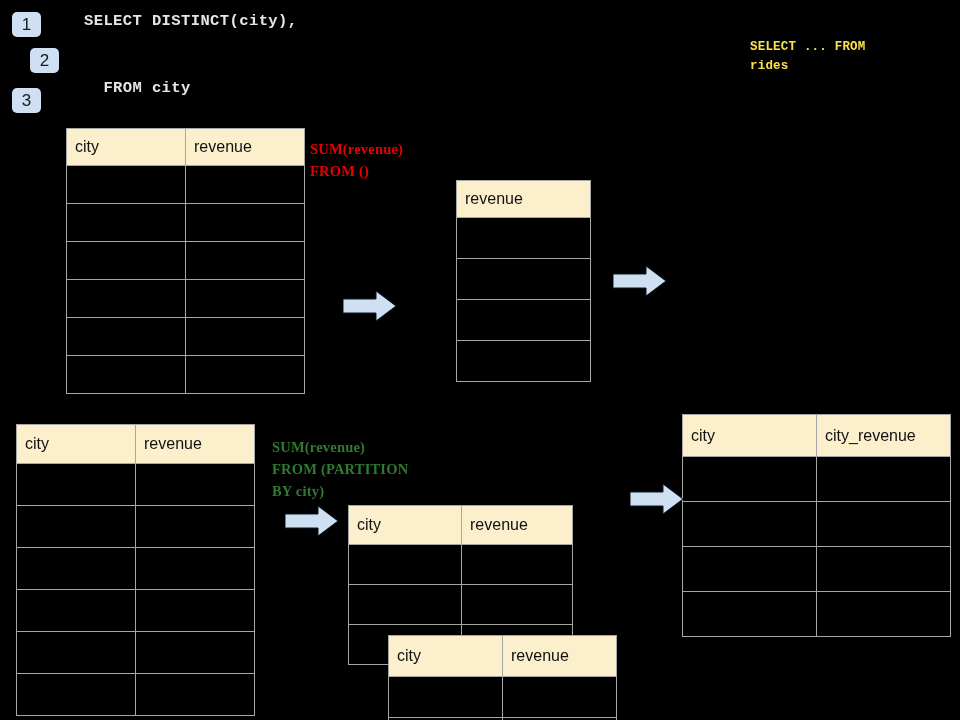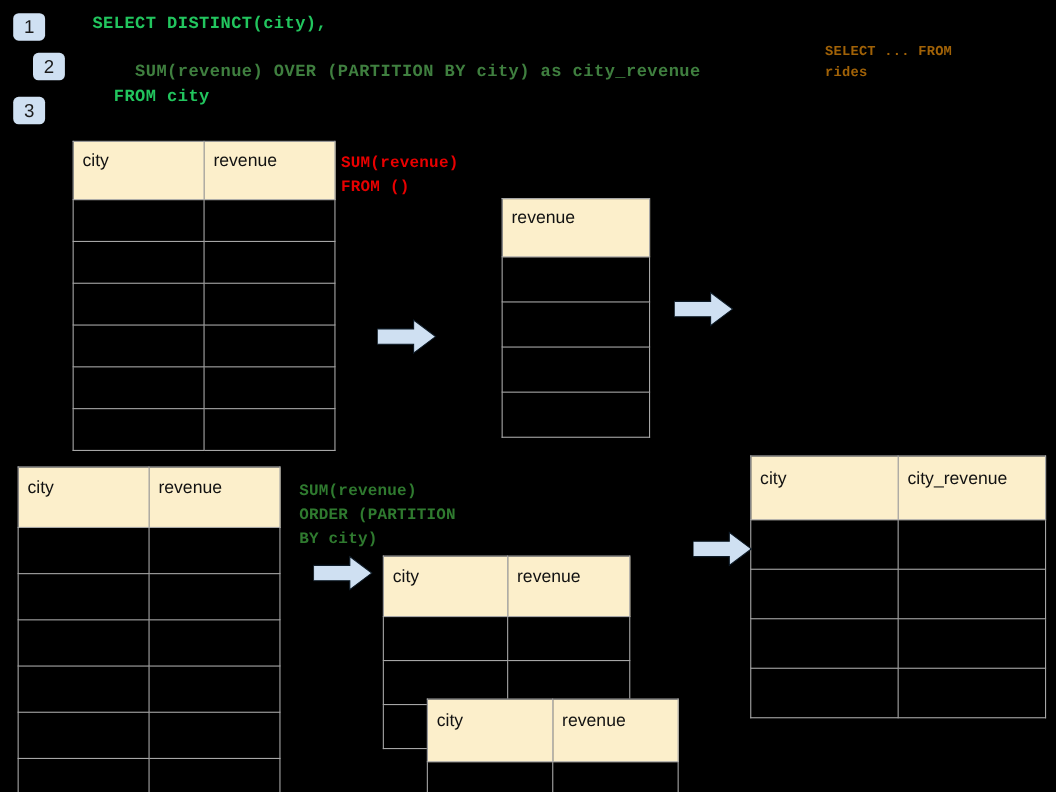--- a/index.html
+++ b/index.html
@@ -33,40 +33,40 @@
   
   .sql {
     position: absolute;
     font-family: "Liberation Mono", monospace;
     font-size: 15.5px;
     line-height: 21.5px;
     white-space: pre;
     font-weight: bold;
     letter-spacing: 0.4px;
   }
-  .sql-purple { color: #22c55e; }
+  .sql-purple { color: #e5e5e5; }
   .sql-red    { color: #e80000; }
   .sql-green  { color: #3f7f3f; }
 
   
   .note-small {
     position: absolute;
     font-family: "Liberation Mono", monospace;
     font-size: 12.5px;
     line-height: 19px;
     font-weight: bold;
-    color: #a16207;
+    color: #fde047;
     white-space: pre;
     letter-spacing: 0.2px;
   }
 
   
   .anno {
     position: absolute;
-    font-family: Liberation Mono, monospace;
+    font-family: Liberation Serif, serif;
     font-size: 14.5px;
     line-height: 22px;
     font-weight: bold;
     white-space: pre;
     letter-spacing: 0.2px;
   }
   .anno-red   { color: #e80000; }
   .anno-green { color: #2f7a2f; }
 
   
@@ -79,50 +79,49 @@
   .tbl td {
     border: 1px solid #a6a6a6;
     padding: 0;
     background: #000000;
   }
   .tbl td.hd {
     background: #fcefcb;
     color: #111111;
     font-family: "Liberation Sans", sans-serif;
     font-size: 16px;
-    padding: 0 0 16px 8px;
+    padding: 0 0 0 8px;
     vertical-align: middle;
   }
 
   
   .arrow {
     position: absolute;
   }
 </style>
 </head>
 <body>
 
 <div id="canvas">
 
   <div class="badge" style="left:12px;  top:12px;">1</div>
   <div class="badge" style="left:30px;  top:48px;">2</div>
   <div class="badge" style="left:12px;  top:88px;">3</div>
 
   <div class="sql sql-purple" style="left:84px; top:11px;">SELECT DISTINCT(city),</div>
-  <div class="sql sql-green" style="left:84px; top:55px;">    SUM(revenue) OVER (PARTITION BY city) as city_revenue</div>
   <div class="sql sql-purple" style="left:84px; top:78px;">  FROM city</div>
 
   <div class="note-small" style="left:750px; top:38px;">SELECT ... FROM</div>
   <div class="note-small" style="left:750px; top:57px;">rides</div>
 
   <div class="anno anno-red" style="left:310px; top:138px;">SUM(revenue)</div>
   <div class="anno anno-red" style="left:310px; top:160px;">FROM ()</div>
 
   <div class="anno anno-green" style="left:272px; top:436px;">SUM(revenue)</div>
-  <div class="anno anno-green" style="left:272px; top:458px;">ORDER (PARTITION</div>
+  <div class="anno anno-green" style="left:272px; top:458px;">FROM (PARTITION</div>
   <div class="anno anno-green" style="left:272px; top:480px;text-align:right;">BY city)</div>
 
   <table class="tbl" style="left:66px; top:128px; width:238px;">
     <colgroup>
         <col style="width:119px;">
         <col style="width:119px;">
       </colgroup>
     <tbody>
       <tr>
         <td class="hd" style="height:36px;">city</td>

